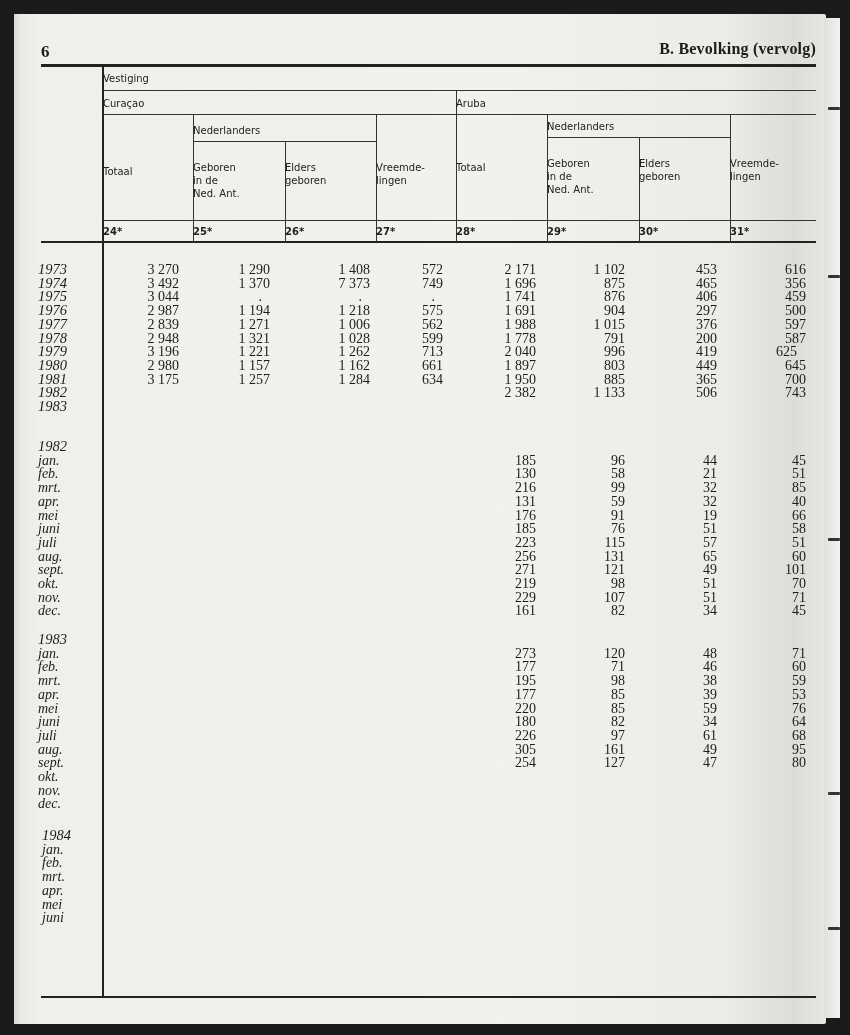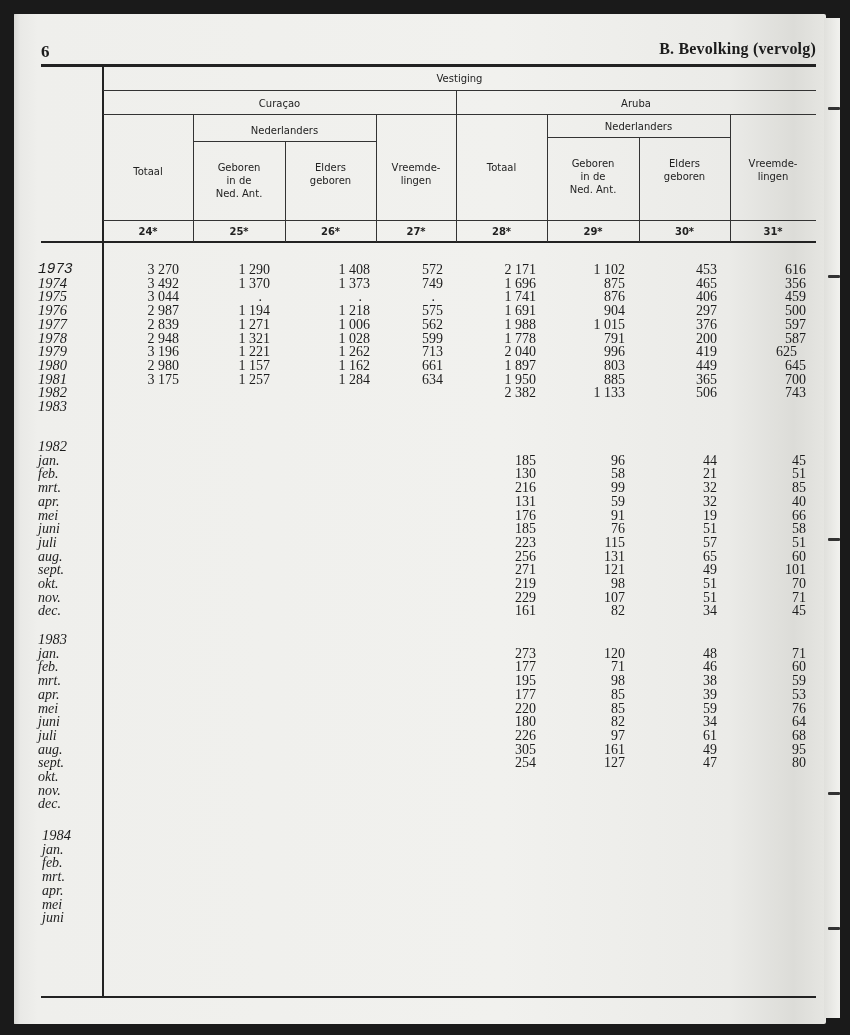--- a/index.html
+++ b/index.html
@@ -25,21 +25,21 @@
     font-family: "Liberation Serif", serif;
   }
   .section-title {
     position: absolute; right: 34px; top: 40px; font-size: 16px; font-weight: bold;
     font-family: "Liberation Serif", serif; letter-spacing: 0.2px;
   }
 
   .rule { position: absolute; background: #222; }
 
   
-  .hdr { position: absolute; font-family: "DejaVu Sans", sans-serif; font-size: 10px; color: #222; text-align: center; line-height: 13px; }
+  .hdr { position: absolute; font-family: "DejaVu Sans", sans-serif; font-size: 10px; color: #222; text-align: left; line-height: 13px; }
   .vline { position: absolute; width: 1px; background: #333; }
   .hline { position: absolute; height: 1px; background: #333; }
 
   
   .row-label {
     position: absolute; left: 38px; width: 60px; font-style: italic; font-size: 14px; line-height: 13.7px;
     font-family: "Liberation Serif", serif;
   }
   .row-label.year { font-size: 14.5px; }
   .num {
@@ -116,33 +116,33 @@
 <div class="hdr" style="left:103px; width:90px; top:225px; font-weight:bold;">24*</div>
 <div class="hdr" style="left:193px; width:92px; top:225px; font-weight:bold;">25*</div>
 <div class="hdr" style="left:285px; width:91px; top:225px; font-weight:bold;">26*</div>
 <div class="hdr" style="left:376px; width:80px; top:225px; font-weight:bold;">27*</div>
 <div class="hdr" style="left:456px; width:91px; top:225px; font-weight:bold;">28*</div>
 <div class="hdr" style="left:547px; width:92px; top:225px; font-weight:bold;">29*</div>
 <div class="hdr" style="left:639px; width:91px; top:225px; font-weight:bold;">30*</div>
 <div class="hdr" style="left:730px; width:86px; top:225px; font-weight:bold;">31*</div>
 
 <div id="body-rows">
-    <div class="row-label year" style="top: 263px; font-family: Liberation Mono, monospace;">1973</div>
+    <div class="row-label year" style="top: 263px;">1973</div>
     <div class="num" style="top: 263px; right: 671px;">3 270</div>
     <div class="num" style="top: 263px; right: 580px;">1 290</div>
     <div class="num" style="top: 263px; right: 480px;">1 408</div>
     <div class="num" style="top: 263px; right: 407px;">572</div>
     <div class="num" style="top: 263px; right: 314px;">2 171</div>
     <div class="num" style="top: 263px; right: 225px;">1 102</div>
     <div class="num" style="top: 263px; right: 133px;">453</div>
     <div class="num" style="top: 263px; right: 44px;">616</div>
     <div class="row-label year" style="top: 276.7px;">1974</div>
     <div class="num" style="top: 276.7px; right: 671px;">3 492</div>
     <div class="num" style="top: 276.7px; right: 580px;">1 370</div>
-    <div class="num" style="top: 276.7px; right: 480px;">1 373</div>
+    <div class="num" style="top: 276.7px; right: 480px;">7 373</div>
     <div class="num" style="top: 276.7px; right: 407px;">749</div>
     <div class="num" style="top: 276.7px; right: 314px;">1 696</div>
     <div class="num" style="top: 276.7px; right: 225px;">875</div>
     <div class="num" style="top: 276.7px; right: 133px;">465</div>
     <div class="num" style="top: 276.7px; right: 44px;">356</div>
     <div class="row-label year" style="top: 290.4px;">1975</div>
     <div class="num" style="top: 290.4px; right: 671px;">3 044</div>
     <div class="num" style="top: 290.4px; right: 588px;">.</div>
     <div class="num" style="top: 290.4px; right: 488px;">.</div>
     <div class="num" style="top: 290.4px; right: 415px;">.</div>

